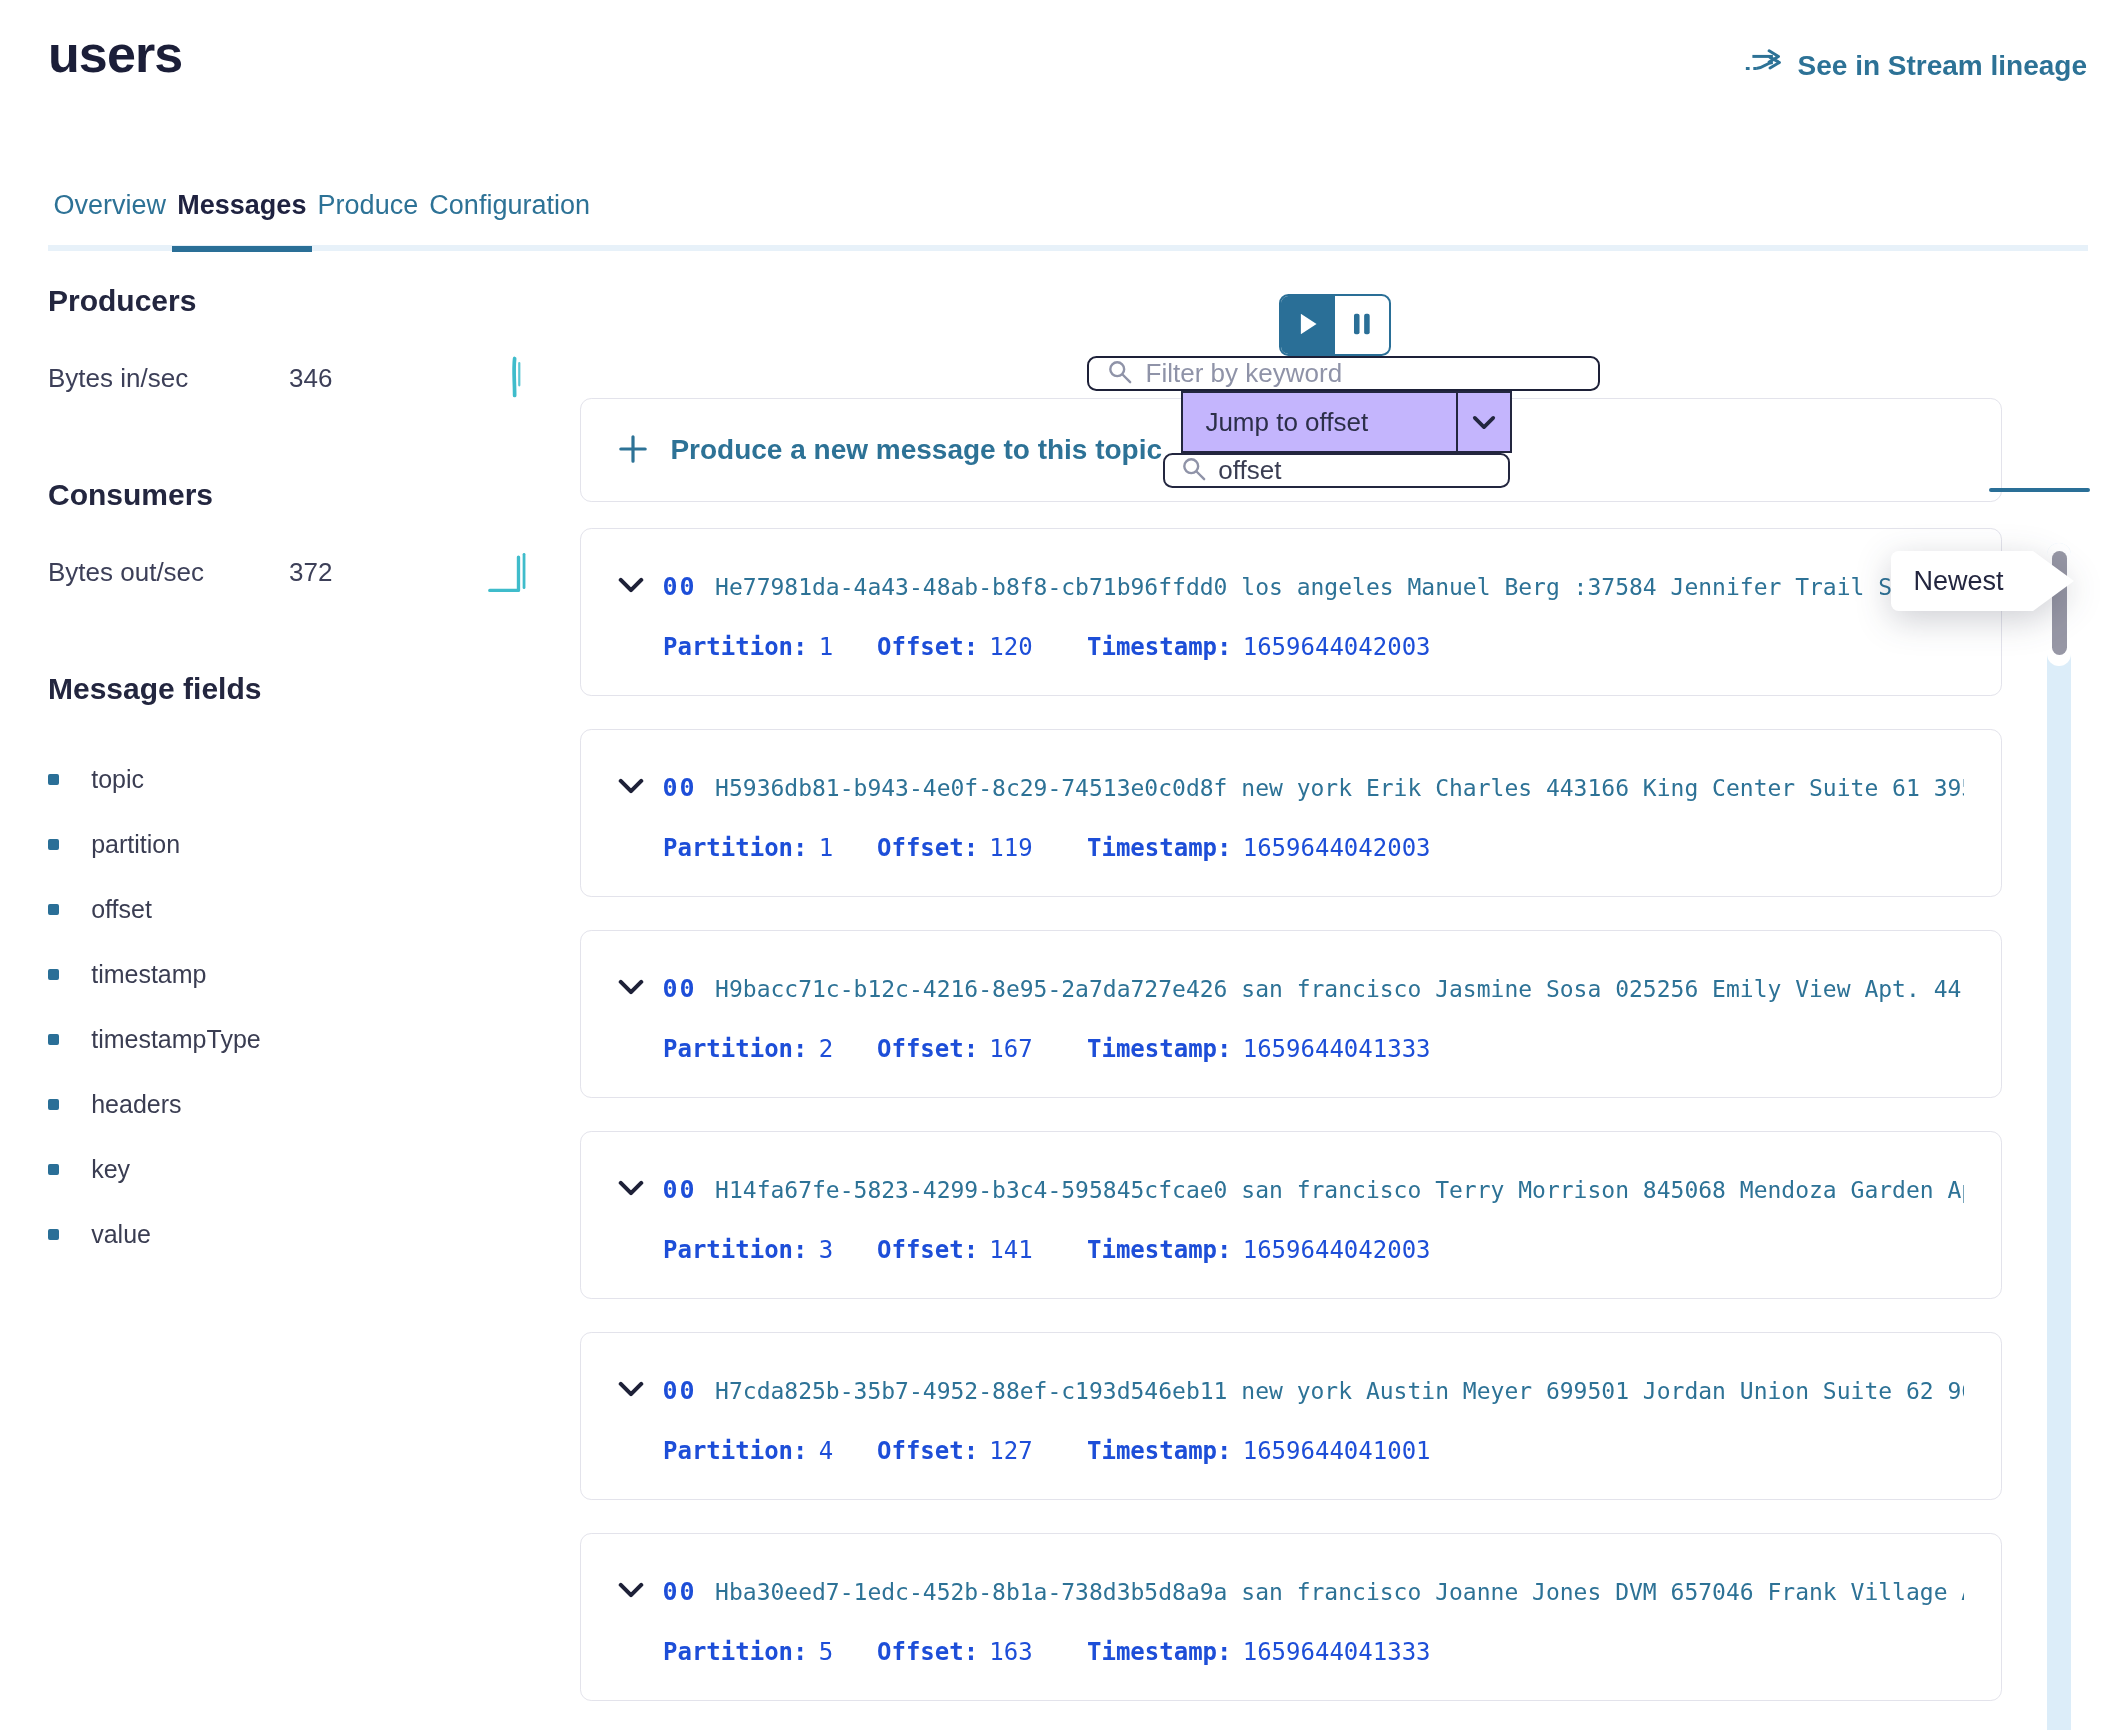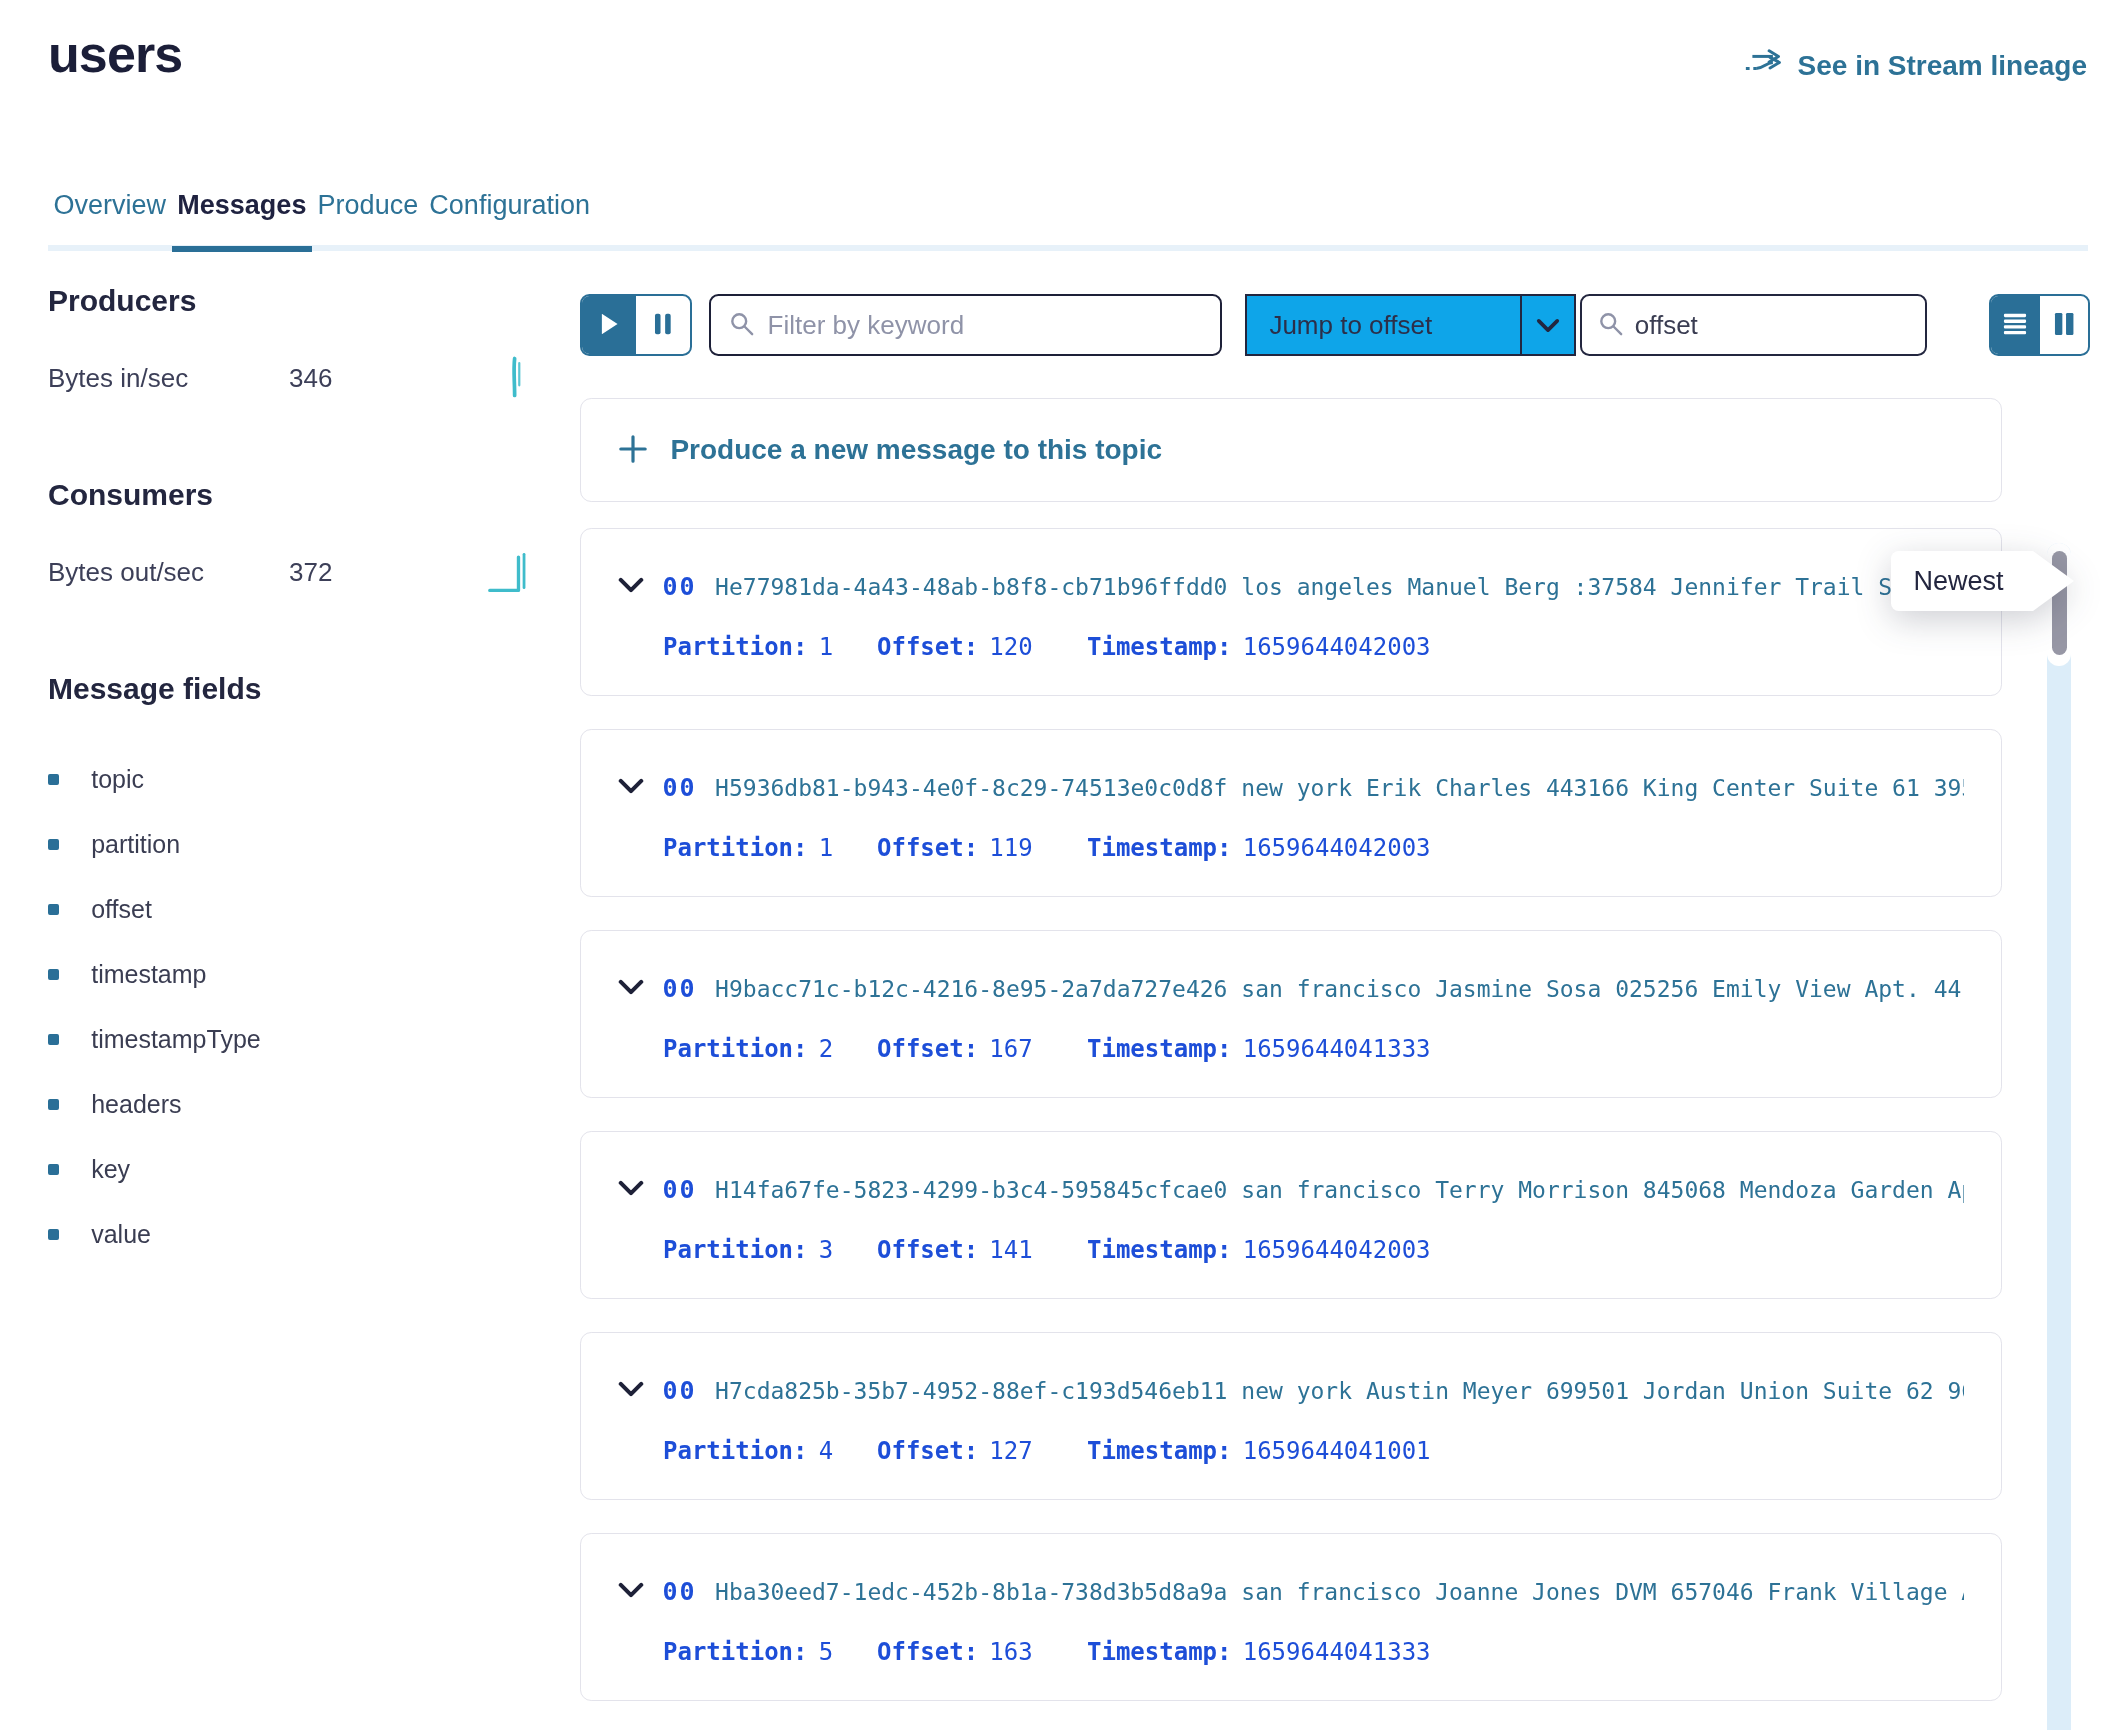--- a/index.html
+++ b/index.html
@@ -30,33 +30,33 @@
   .metric-value { font-size:26px; color:#3c3f58; }
   .spark { margin-left:auto; }
   .block-gap { margin-top:73px; }
   .fields-list { list-style:none; margin-top:41px; }
   .field-item { display:flex; align-items:center; gap:32px; height:65px; cursor:pointer; }
   .bullet { width:11.2px; height:11.2px; background:#2a6f97; border-radius:1.9px; flex:none; }
   .field-label { font-size:25px; color:#3a3d52; }
 
   
   .main { position:absolute; left:580px; top:280px; width:1510px; }
-  .toolbar { display:flex; align-items:center; margin-top:14px; height:62px; }
+  .toolbar { display:flex; align-items:center; margin-top:14px; height:62px;flex-direction:column; }
 
   .seg-control { width:112px; height:62px; border:2.8px solid #2a6f97; border-radius:9.3px;
                  display:flex; overflow:hidden; flex:none; cursor:pointer; background:#fff; }
   .seg { flex:1; display:flex; align-items:center; justify-content:center; }
   .seg.on { background:#2a6f97; }
 
   .filter-box { margin-left:17px; width:513px; height:62px; border:2.8px solid #1d2038; border-radius:9.3px;
                 display:flex; align-items:center; padding:0 18.6px; gap:14px; background:#fff; }
   .placeholder { font-size:26px; color:#8f93a8; }
 
   .jump-box { margin-left:23px; width:331px; height:62px; border:2.8px solid #23263f; border-radius:0;
-              display:flex; align-items:stretch; background:#0ea5e9; flex:none; cursor:pointer; }
+              display:flex; align-items:stretch; background:#c4b5fd; flex:none; cursor:pointer; }
   .jump-text { flex:1; display:flex; align-items:center; padding-left:22.4px; font-size:26px; color:#2c2f49; }
   .jump-caret { width:54px; border-left:2.8px solid #23263f; display:flex; align-items:center; justify-content:center; }
 
   .offset-box { margin-left:3.7px; width:347px; height:62px; border:2.8px solid #23263f; border-radius:9.3px;
                 display:flex; align-items:center; padding:0 17px; gap:12px; background:#fff; }
   .offset-text { font-size:26px; color:#3a3d52; }
 
   .view-toggle { margin-left:auto; width:101px; height:62px; border:2.8px solid #2a6f97; border-radius:9.3px;
                  display:flex; overflow:hidden; cursor:pointer; background:#fff; }
 

